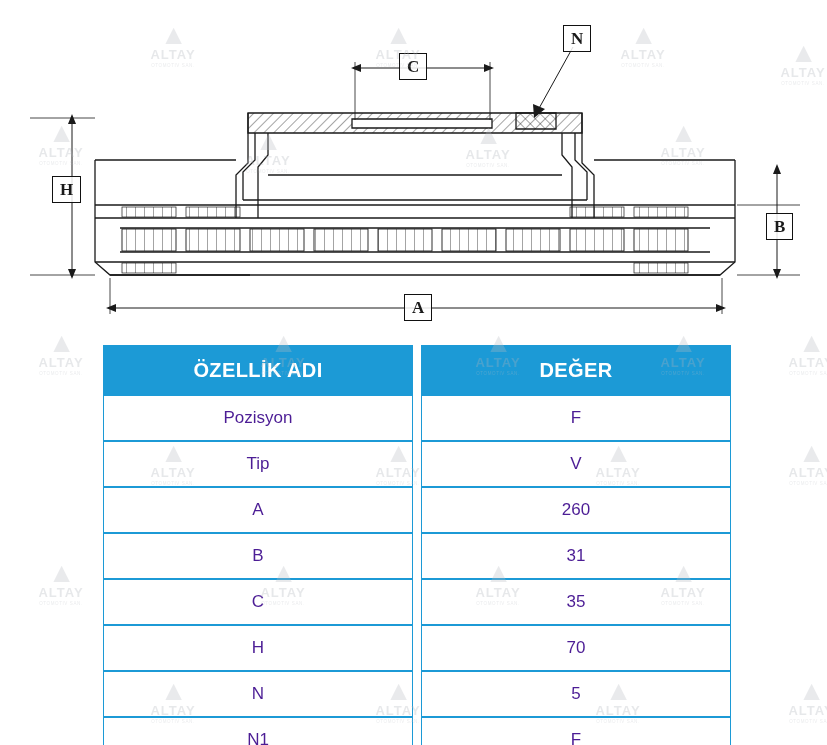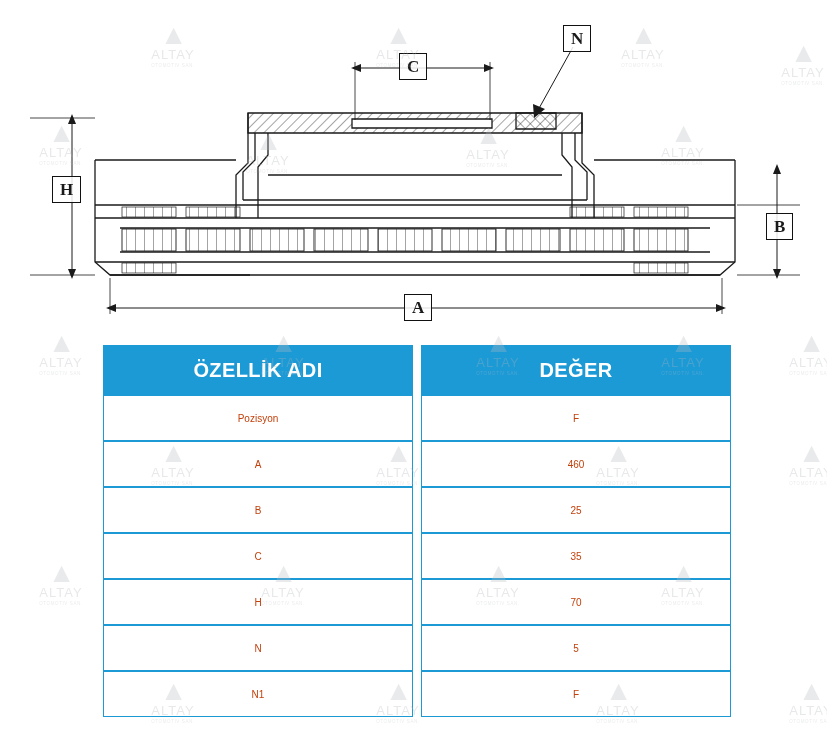--- a/index.html
+++ b/index.html
@@ -34,21 +34,21 @@
   .wm .wm-mark {
     font-size: 28px;
     line-height: 26px;
     font-weight: bold;
     color: #b9bcc2;
     letter-spacing: -1px;
   }
   .wm .wm-name {
     font-size: 13px;
     line-height: 14px;
-    font-weight: normal;
+    font-weight: bold;
     color: #b0b4bb;
     letter-spacing: 1px;
   }
   .wm .wm-sub {
     font-size: 4.5px;
     line-height: 7px;
     color: #b9bcc2;
     letter-spacing: 0.6px;
   }
 
@@ -77,25 +77,25 @@
     position: absolute;
     left: 103px;
     top: 345px;
     width: 628px;
     border-collapse: separate;
     border-spacing: 0;
     table-layout: fixed;
   }
   #spec-table th, #spec-table td {
     border: 1px solid #1c9ad6;
-    font-size: 10px;
+    font-size: 17px;
     text-align: center;
     height: 42px;
     vertical-align: middle;
-    color: #c2410c;
+    color: #4c1d95;
     background: rgba(255,255,255,0.55);
   }
   #spec-table thead th {
     background: #1c9ad6;
     color: #ffffff;
     font-size: 20px;
     font-weight: bold;
     letter-spacing: 0.4px;
     height: 46px;
     margin-top: 28px;
@@ -243,28 +243,33 @@
         <th>DEĞER</th>
       </tr>
     </thead>
     <tbody>
       <tr>
         <td>Pozisyon</td>
         <td class="gap"></td>
         <td>F</td>
       </tr>
       <tr>
+        <td>Tip</td>
+        <td class="gap"></td>
+        <td>V</td>
+      </tr>
+      <tr>
         <td>A</td>
         <td class="gap"></td>
-        <td>460</td>
+        <td>260</td>
       </tr>
       <tr>
         <td>B</td>
         <td class="gap"></td>
-        <td>25</td>
+        <td>31</td>
       </tr>
       <tr>
         <td>C</td>
         <td class="gap"></td>
         <td>35</td>
       </tr>
       <tr>
         <td>H</td>
         <td class="gap"></td>
         <td>70</td>

